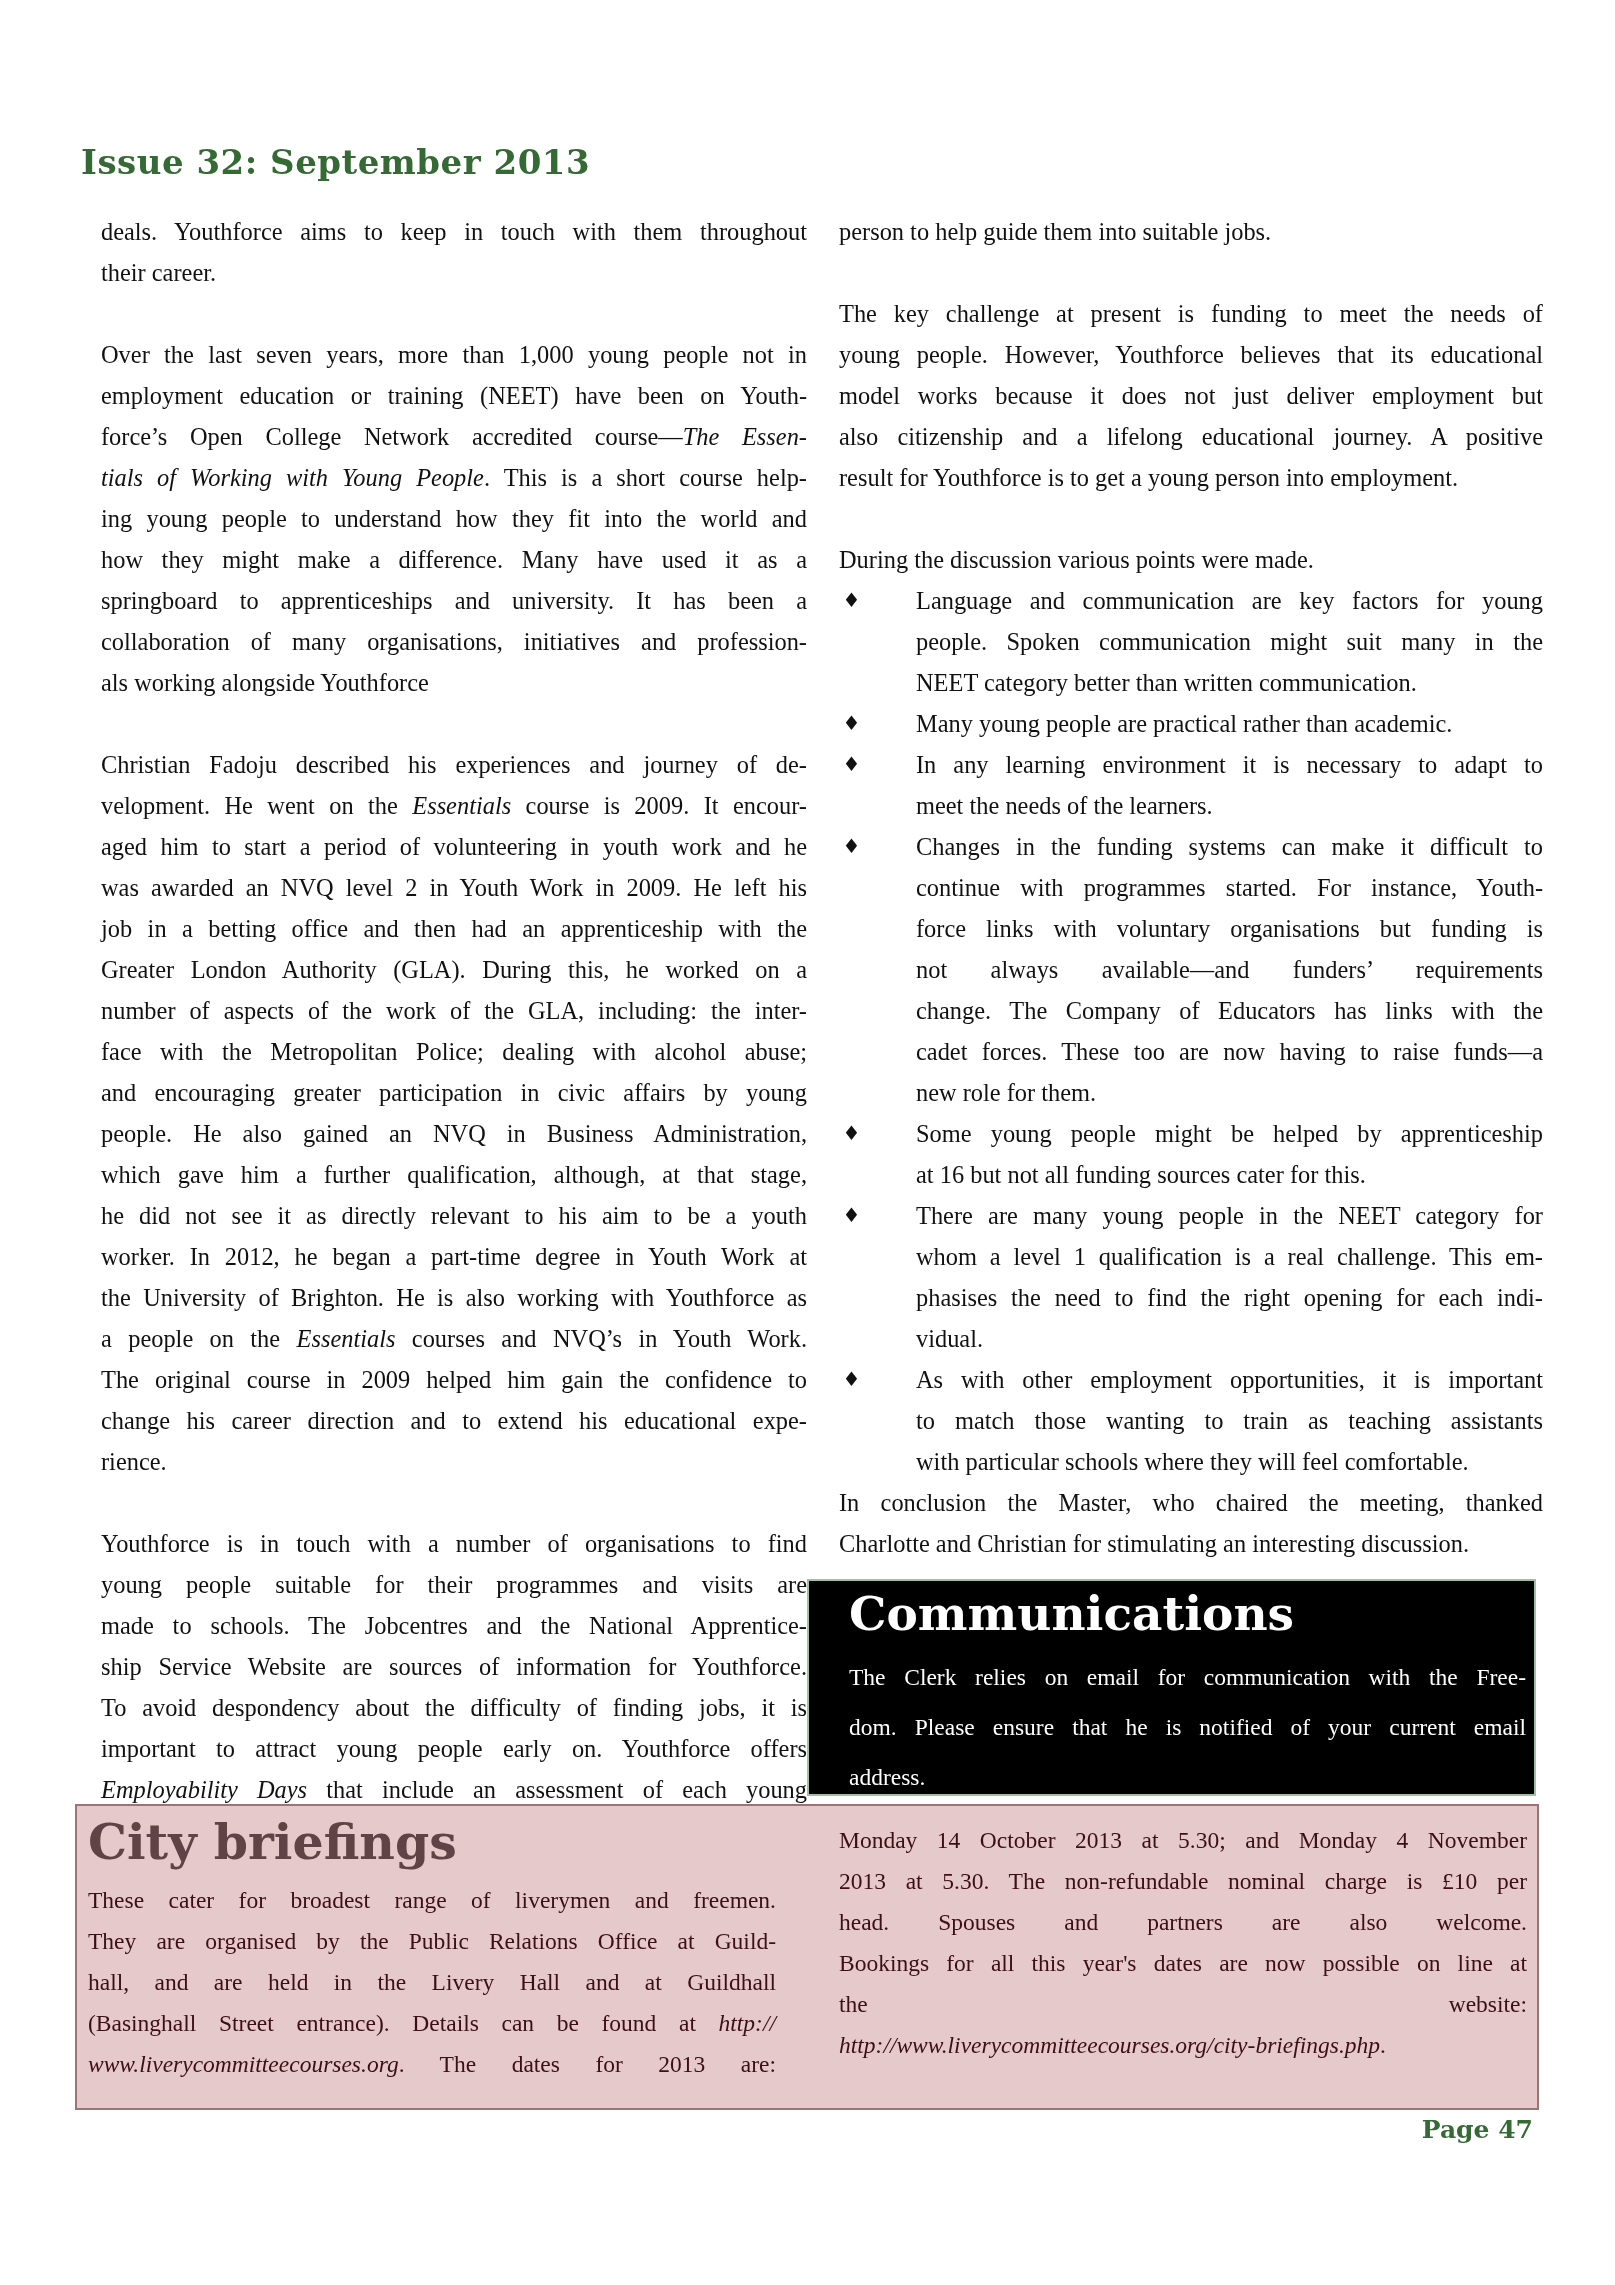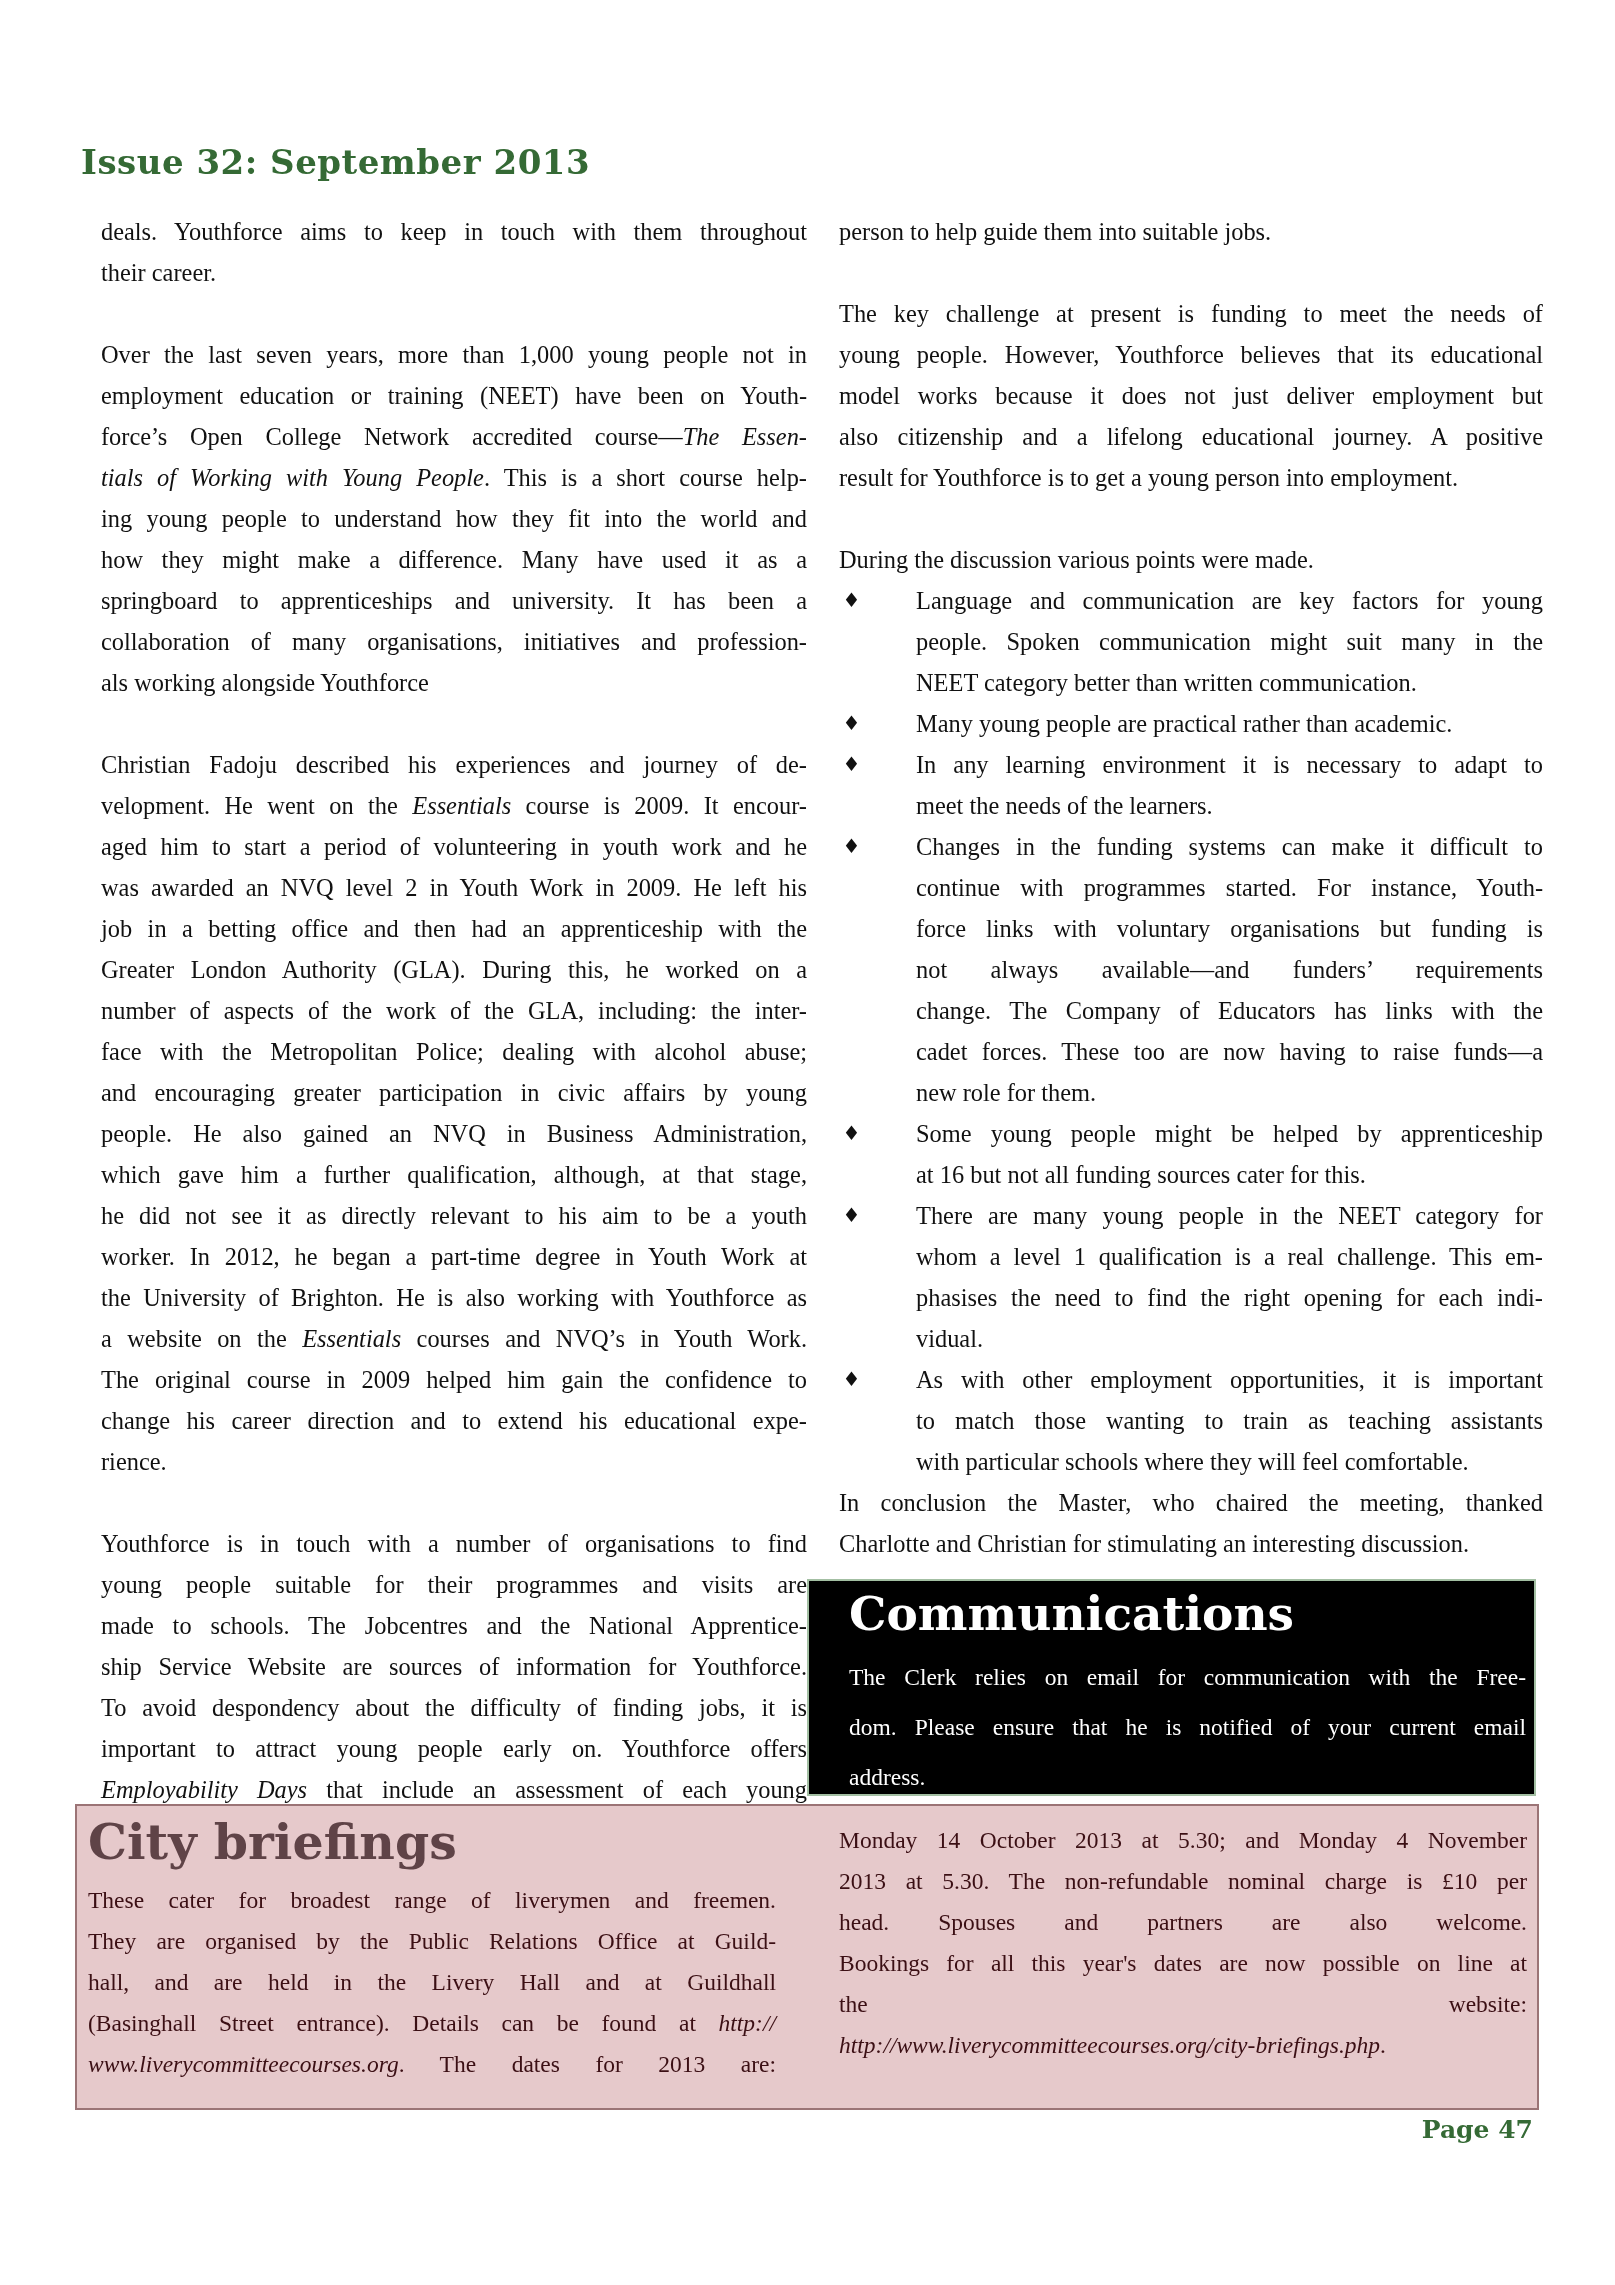--- a/index.html
+++ b/index.html
@@ -81,21 +81,21 @@
       <span class="line"><span>job in a betting office and then had an apprenticeship with the</span></span>
       <span class="line"><span>Greater London Authority (GLA). During this, he worked on a</span></span>
       <span class="line"><span>number of aspects of the work of the GLA, including: the inter-</span></span>
       <span class="line"><span>face with the Metropolitan Police; dealing with alcohol abuse;</span></span>
       <span class="line"><span>and encouraging greater participation in civic affairs by young</span></span>
       <span class="line"><span>people. He also gained an NVQ in Business Administration,</span></span>
       <span class="line"><span>which gave him a further qualification, although, at that stage,</span></span>
       <span class="line"><span>he did not see it as directly relevant to his aim to be a youth</span></span>
       <span class="line"><span>worker. In 2012, he began a part-time degree in Youth Work at</span></span>
       <span class="line"><span>the University of Brighton. He is also working with Youthforce as</span></span>
-      <span class="line"><span>a website on the </span><em>Essentials</em><span> courses and NVQ’s in Youth Work.</span></span>
+      <span class="line"><span>a people on the </span><em>Essentials</em><span> courses and NVQ’s in Youth Work.</span></span>
       <span class="line"><span>The original course in 2009 helped him gain the confidence to</span></span>
       <span class="line"><span>change his career direction and to extend his educational expe-</span></span>
       <span class="line last"><span>rience.</span></span>
     </div>
   <span class="gap"></span>
   <div>
       <span class="line"><span>Youthforce is in touch with a number of organisations to find</span></span>
       <span class="line"><span>young people suitable for their programmes and visits are</span></span>
       <span class="line"><span>made to schools. The Jobcentres and the National Apprentice-</span></span>
       <span class="line"><span>ship Service Website are sources of information for Youthforce.</span></span>

